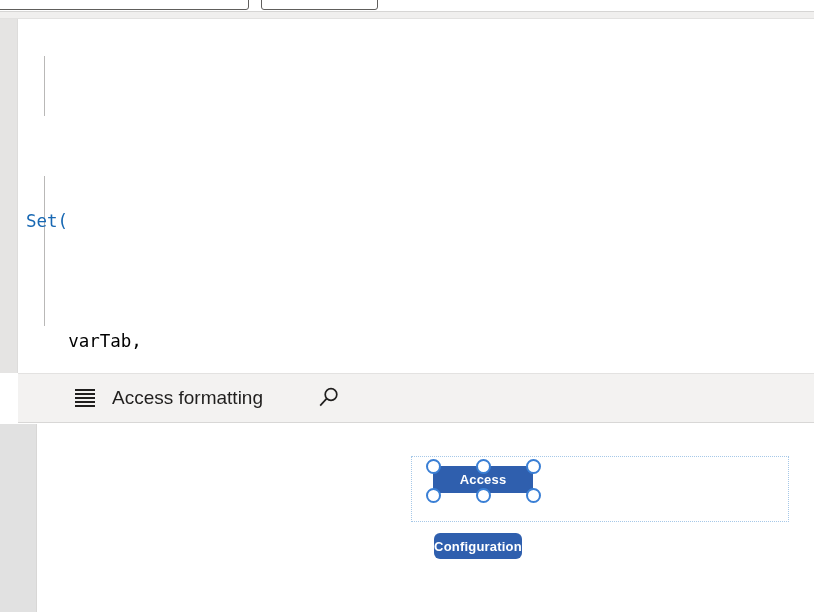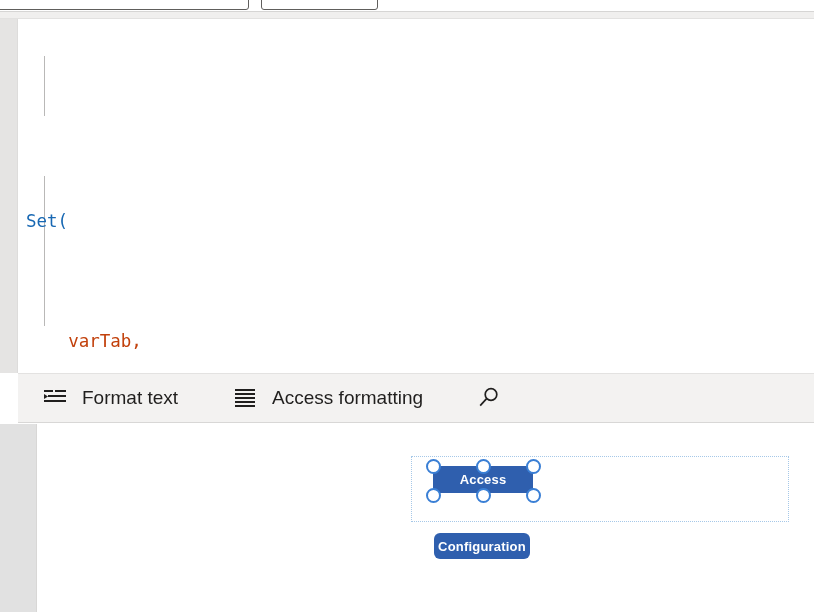--- a/index.html
+++ b/index.html
@@ -99,21 +99,21 @@
   .guide {
     position: absolute;
     width: 1px;
     background: #b9b8b7;
   }
   .guide.g1 { left: 26px; top: 37px;  height: 60px; }
   .guide.g2 { left: 26px; top: 157px; height: 150px; }
 
   
   .tok-fn      { color: #1868b3; }
-  .tok-var     { color: #c2410c; }
+  .tok-var     { color: #000000; }
 
   
   .fmt-bar {
     position: absolute;
     left: 18px; top: 373px;
     width: 796px; height: 50px;
     background: #f3f2f1;
     border-top: 1px solid #e3e2e1;
     border-bottom: 1px solid #d8d7d6;
     box-sizing: border-box;
@@ -197,21 +197,21 @@
     cursor: pointer;
     letter-spacing: 0.2px;
   }
   .btn-access {
     left: 396px; top: 42px;
     width: 100px; height: 27px;
     border-radius: 4px;
   }
   .btn-config {
     left: 397px; top: 109px;
-    width: 96px; height: 26px;
+    width: 88px; height: 26px;
     border-radius: 6px;
   }
 
   .sel-handle {
     position: absolute;
     width: 15px; height: 15px;
     background: #ffffff;
     border: 2px solid #3a7fd5;
     border-radius: 50%;
     box-sizing: border-box;
@@ -265,32 +265,20 @@
       
 
       
 
     </div>
   </div>
 </div>
 
 <div class="fmt-bar">
 
-  <div class="fmt-item i1">
-    <span class="fmt-icon">
-      <svg width="24" height="20" viewBox="0 0 24 20" aria-hidden="true">
-        <rect x="1" y="2" width="9" height="2" fill="#201f1e"></rect>
-        <rect x="12" y="2" width="11" height="2" fill="#201f1e"></rect>
-        <rect x="5" y="7" width="18" height="2" fill="#201f1e"></rect>
-        <rect x="1" y="12" width="22" height="2" fill="#201f1e"></rect>
-        <polygon points="1,6 5,8.5 1,11" fill="#201f1e"></polygon>
-      </svg>
-    </span>
-    <span class="fmt-label">Format text</span>
-  </div>
 
   <div class="fmt-item i2">
     <span class="fmt-icon">
       <svg width="22" height="20" viewBox="0 0 22 20" aria-hidden="true">
         <rect x="1" y="1" width="20" height="2" fill="#201f1e"></rect>
         <rect x="1" y="5" width="20" height="2" fill="#201f1e"></rect>
         <rect x="1" y="9" width="20" height="2" fill="#201f1e"></rect>
         <rect x="1" y="13" width="20" height="2" fill="#201f1e"></rect>
         <rect x="1" y="17" width="20" height="2" fill="#201f1e"></rect>
       </svg>

